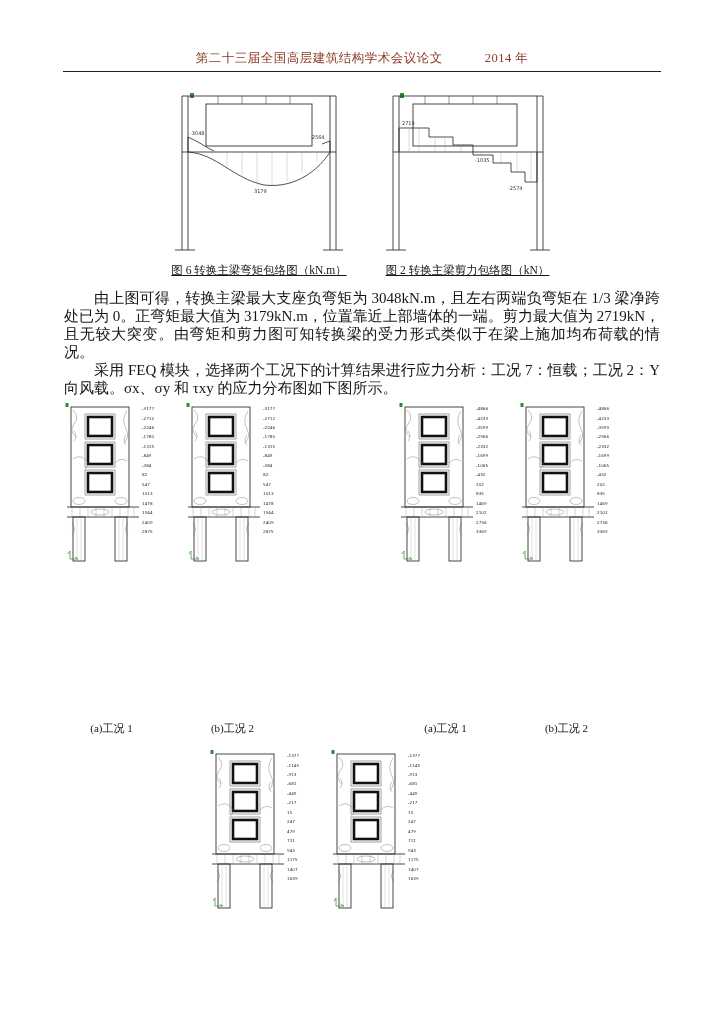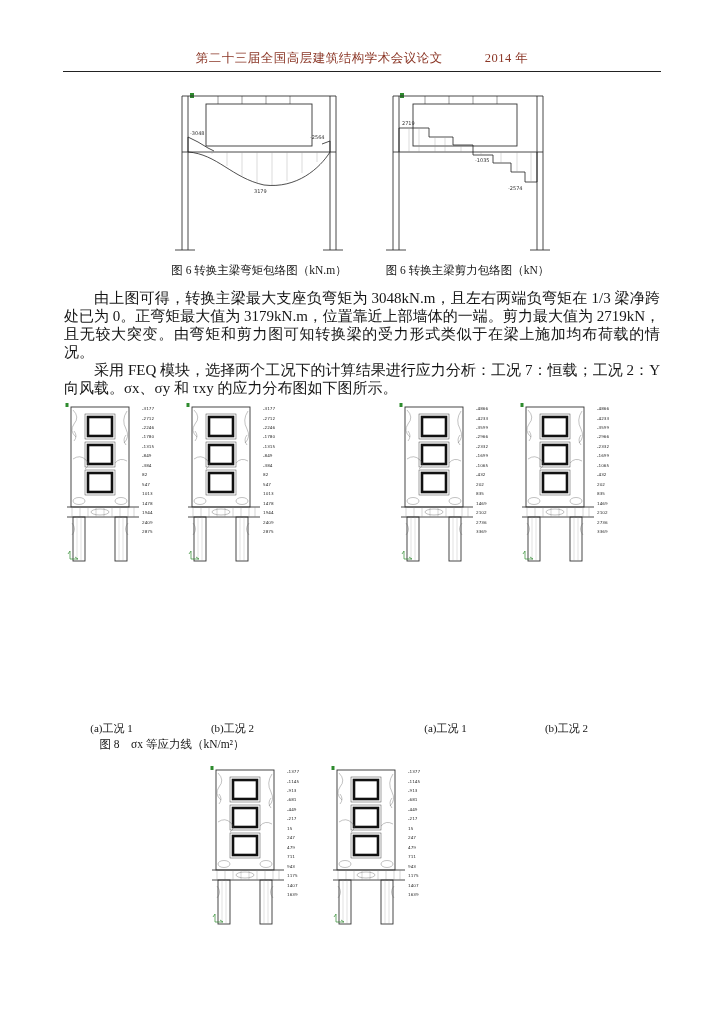--- a/index.html
+++ b/index.html
@@ -4,21 +4,21 @@
 <style>
   * { box-sizing: border-box; }
   html, body { margin:0; padding:0; background:#ffffff; }
   .page { position:relative; width:724px; height:1024px; margin:4px auto; background:#fff;
           font-family:"Liberation Serif","DejaVu Serif",serif; color:#151515; overflow:hidden; }
   .header { padding-top:46px; text-align:center; font-size:12.5px; letter-spacing:0.5px; }
   .header .spacer { display:inline-block; width:42px; }
   .rule { margin:4px 63px 0 63px; border-bottom:1.3px solid #222; height:0; }
   .content { margin:0 64px; }
 
-  .env-row { display:flex; justify-content:center; gap:16px; margin-top:18px; }
+  .env-row { display:flex; justify-content:center; gap:16px; margin-top:18px;text-decoration:underline; }
   figure { margin:0; }
   .fig-caption { text-align:center; font-size:11.5px; margin-top:1px; white-space:nowrap; }
 
   .para { font-size:15px; line-height:18px; text-align:justify; text-indent:2em; margin:0; }
   .p1 { margin-top:11px; }
 
   .contour-row { display:flex; justify-content:space-between; margin-top:4px; padding-right:46px; }
   .fig10-row { display:flex; justify-content:center; margin-top:12px; padding-right:90px; }
   .plots-row { display:flex; gap:26px; justify-content:space-between; }
   .plot { display:flex; }
@@ -122,21 +122,21 @@
           </g>
           <g stroke="#999" stroke-width="0.35">
             <path d="M36,62 V39 M46,62 V39 M62,62 V48 M72,62 V48 M88,62 V56 M108,62 V65 M128,62 V73 M144,62 V82 M158,62 V91"></path>
           </g>
           <g font-size="5" fill="#333">
             <text x="29" y="35">2719</text>
             <text x="102" y="72">-1035</text>
             <text x="135" y="100">-2574</text>
           </g>
         </svg>
-        <figcaption class="fig-caption">图 6 转换主梁剪力包络图（kN）</figcaption>
+        <figcaption class="fig-caption">图 2 转换主梁剪力包络图（kN）</figcaption>
       </figure>
     </div>
 
     <p class="para p1">由上图可得，转换主梁最大支座负弯矩为 3048kN.m，且左右两端负弯矩在 1/3 梁净跨处已为 0。正弯矩最大值为 3179kN.m，位置靠近上部墙体的一端。剪力最大值为 2719kN，且无较大突变。由弯矩和剪力图可知转换梁的受力形式类似于在梁上施加均布荷载的情况。</p>
     <p class="para">采用 FEQ 模块，选择两个工况下的计算结果进行应力分析：工况 7：恒载；工况 2：Y 向风载。σx、σy 和 τxy 的应力分布图如下图所示。</p>
 
     <div class="contour-row">
 
       <div class="fig-group">
         <div class="plots-row">
@@ -182,21 +182,20 @@
 1013
 1478
 1944
 2409
 2875</div>
                 </div>
             </div>
             <div class="sublabel">(b)工况 2</div>
           </div>
         </div>
-        <div class="fig-caption">图 8　σx 等应力线（kN/m²）</div>
       </div>
 
       <div class="fig-group">
         <div class="plots-row">
           <div class="plot-col">
             <div class="plot">
               <svg width="78" height="166" viewBox="0 0 78 166">
                   <use href="#contour-plot"></use>
                 </svg>
               <div class="legend-wrap">

